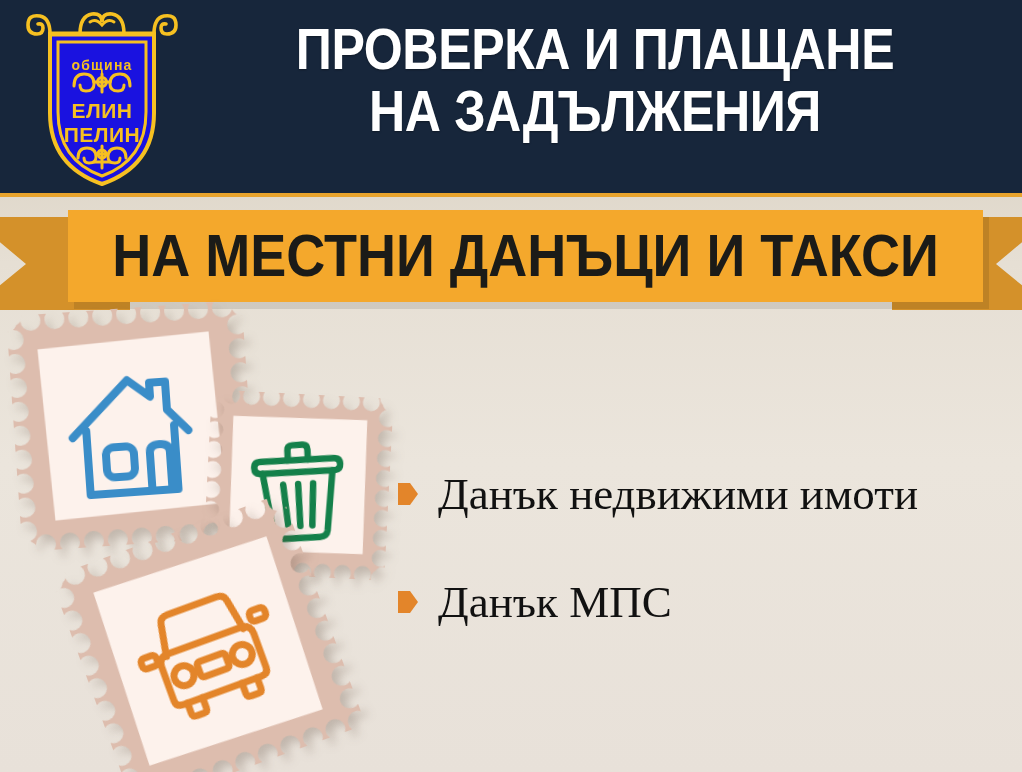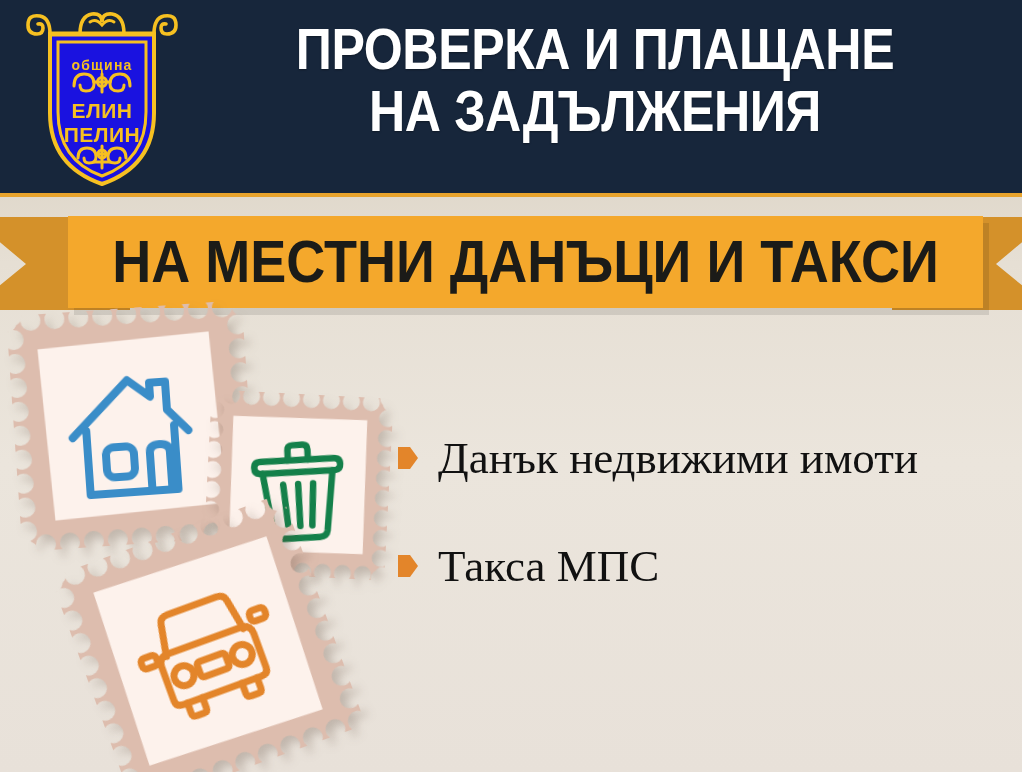--- a/index.html
+++ b/index.html
@@ -79,21 +79,21 @@
     left: -30px;
     clip-path: polygon(0 0, 160px 0, 160px 93px, 0 93px, 56px 47px);
   }
   .ribbon-tail.right {
     right: -30px;
     clip-path: polygon(0 0, 160px 0, 104px 47px, 160px 93px, 0 93px);
   }
   .ribbon-main {
     position: absolute;
     left: 68px;
-    top: 18px;
+    top: 12px;
     width: 915px;
     height: 92px;
     background: #f4a82c;
     box-shadow: 6px 7px 0 rgba(0,0,0,0.10);
   }
   .ribbon-text {
     position: absolute;
     left: 0;
     top: 0;
     width: 886px;
@@ -118,21 +118,21 @@
   .stamp-inner {
     position: relative;
     width: 100%;
     height: 100%;
   }
 
   
   .bullets {
     position: absolute;
     left: 398px;
-    top: 404px;
+    top: 440px;
     width: 610px;
   }
   .bullet-row {
     display: flex;
     align-items: center;
     height: 108px;
   }
   .bullet-marker {
     width: 20px;
     height: 26px;
@@ -419,18 +419,18 @@
         <path d="M0 2 L12 2 L20 13 L12 24 L0 24 Z" fill="#e3852a"></path>
       </svg>
       <span class="bullet-text">Данък недвижими имоти</span>
     </div>
 
 
     <div class="bullet-row">
       <svg class="bullet-marker" viewBox="0 0 20 26">
         <path d="M0 2 L12 2 L20 13 L12 24 L0 24 Z" fill="#e3852a"></path>
       </svg>
-      <span class="bullet-text">Такса МПС</span>
+      <span class="bullet-text">Данък МПС</span>
     </div>
 
   </div>
 
 </div>
 
 </body></html>

